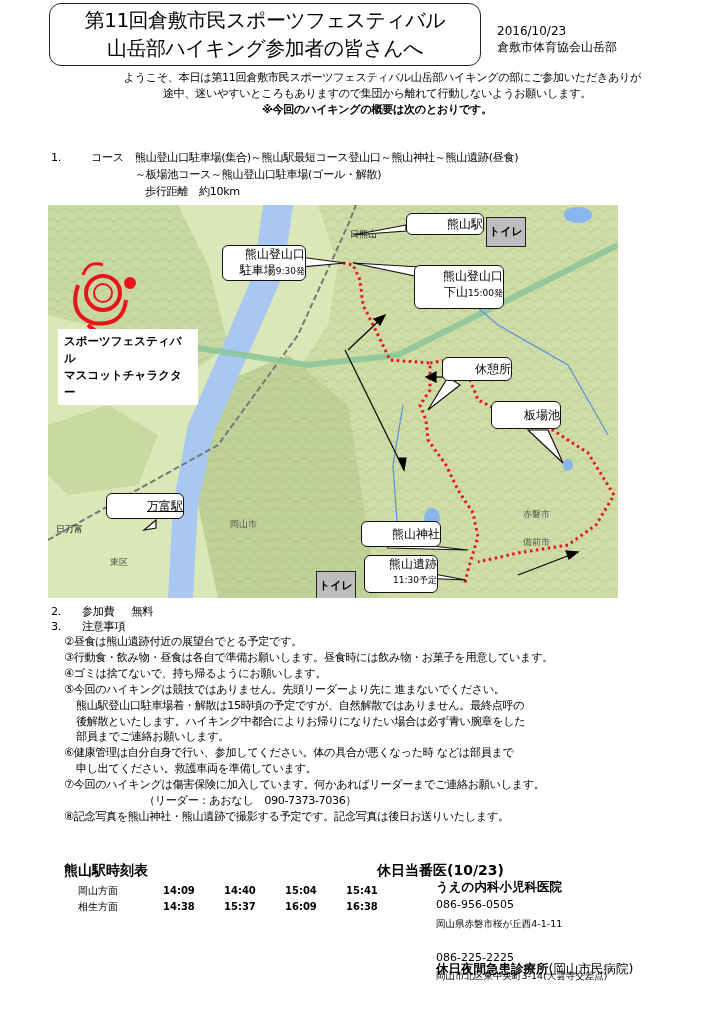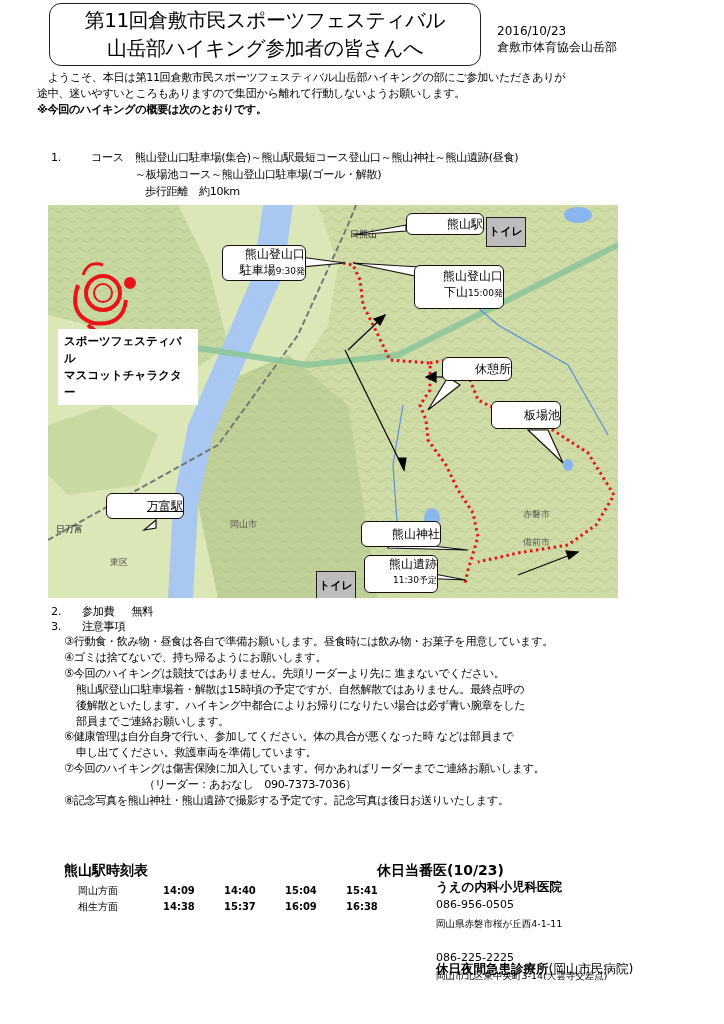--- a/index.html
+++ b/index.html
@@ -7,21 +7,21 @@
          font-family:"DejaVu Sans", "Liberation Sans", sans-serif; color:#000; }
   .abs { position:absolute; }
 
   
   .title-box { left:49px; top:3px; width:430px; height:59px; border:1.5px solid #222; border-radius:12px;
                text-align:center; font-size:20px; line-height:28px; padding-top:2px; letter-spacing:-0.5px; }
   .date { left:497px; top:22px; font-size:12px; line-height:18px; }
   .org  { left:497px; top:38px; font-size:12px; line-height:18px; }
 
   .intro { left:37px; top:70px; width:680px; font-size:11.2px; line-height:16px; letter-spacing:-0.4px; }
-  .intro p { margin:0; white-space:nowrap; }
+  .intro p { margin:0; white-space:nowrap;text-align:center; }
   .intro .bold { font-weight:bold; }
 
   .course { left:37px; top:149px; font-size:11.2px; line-height:17px; letter-spacing:-0.4px; }
   .course .row { white-space:nowrap; position:relative; height:17px; }
   .course .num { position:absolute; left:14px; }
   .course .lbl { position:absolute; left:54px; }
   .course .val { position:absolute; left:98px; }
 
   
   .map { left:48px; top:205px; width:570px; height:393px; overflow:hidden;
@@ -196,20 +196,21 @@
   <span style="padding-left:14px">2.</span>
   <span style="padding-left:18px">参加費</span>
   <span style="padding-left:14px">無料</span>
 </div>
 <div class="abs sec" style="top:619px;">
   <span style="padding-left:14px">3.</span>
   <span style="padding-left:18px">注意事項</span>
 </div>
 
 <div class="abs notes">
+  <p>②昼食は熊山遺跡付近の展望台でとる予定です。</p>
   <p>③行動食・飲み物・昼食は各自で準備お願いします。昼食時には飲み物・お菓子を用意しています。</p>
   <p>④ゴミは捨てないで、持ち帰るようにお願いします。</p>
   <p>⑤今回のハイキングは競技ではありません。先頭リーダーより先に 進まないでください。</p>
   <p class="ind">熊山駅登山口駐車場着・解散は15時頃の予定ですが、自然解散ではありません。最終点呼の</p>
   <p class="ind">後解散といたします。ハイキング中都合によりお帰りになりたい場合は必ず青い腕章をした</p>
   <p class="ind">部員までご連絡お願いします。</p>
   <p>⑥健康管理は自分自身で行い、参加してください。体の具合が悪くなった時 などは部員まで</p>
   <p class="ind">申し出てください。救護車両を準備しています。</p>
   <p>⑦今回のハイキングは傷害保険に加入しています。何かあればリーダーまでご連絡お願いします。</p>
   <p class="ind2">（リーダー：あおなし　090-7373-7036）</p>

